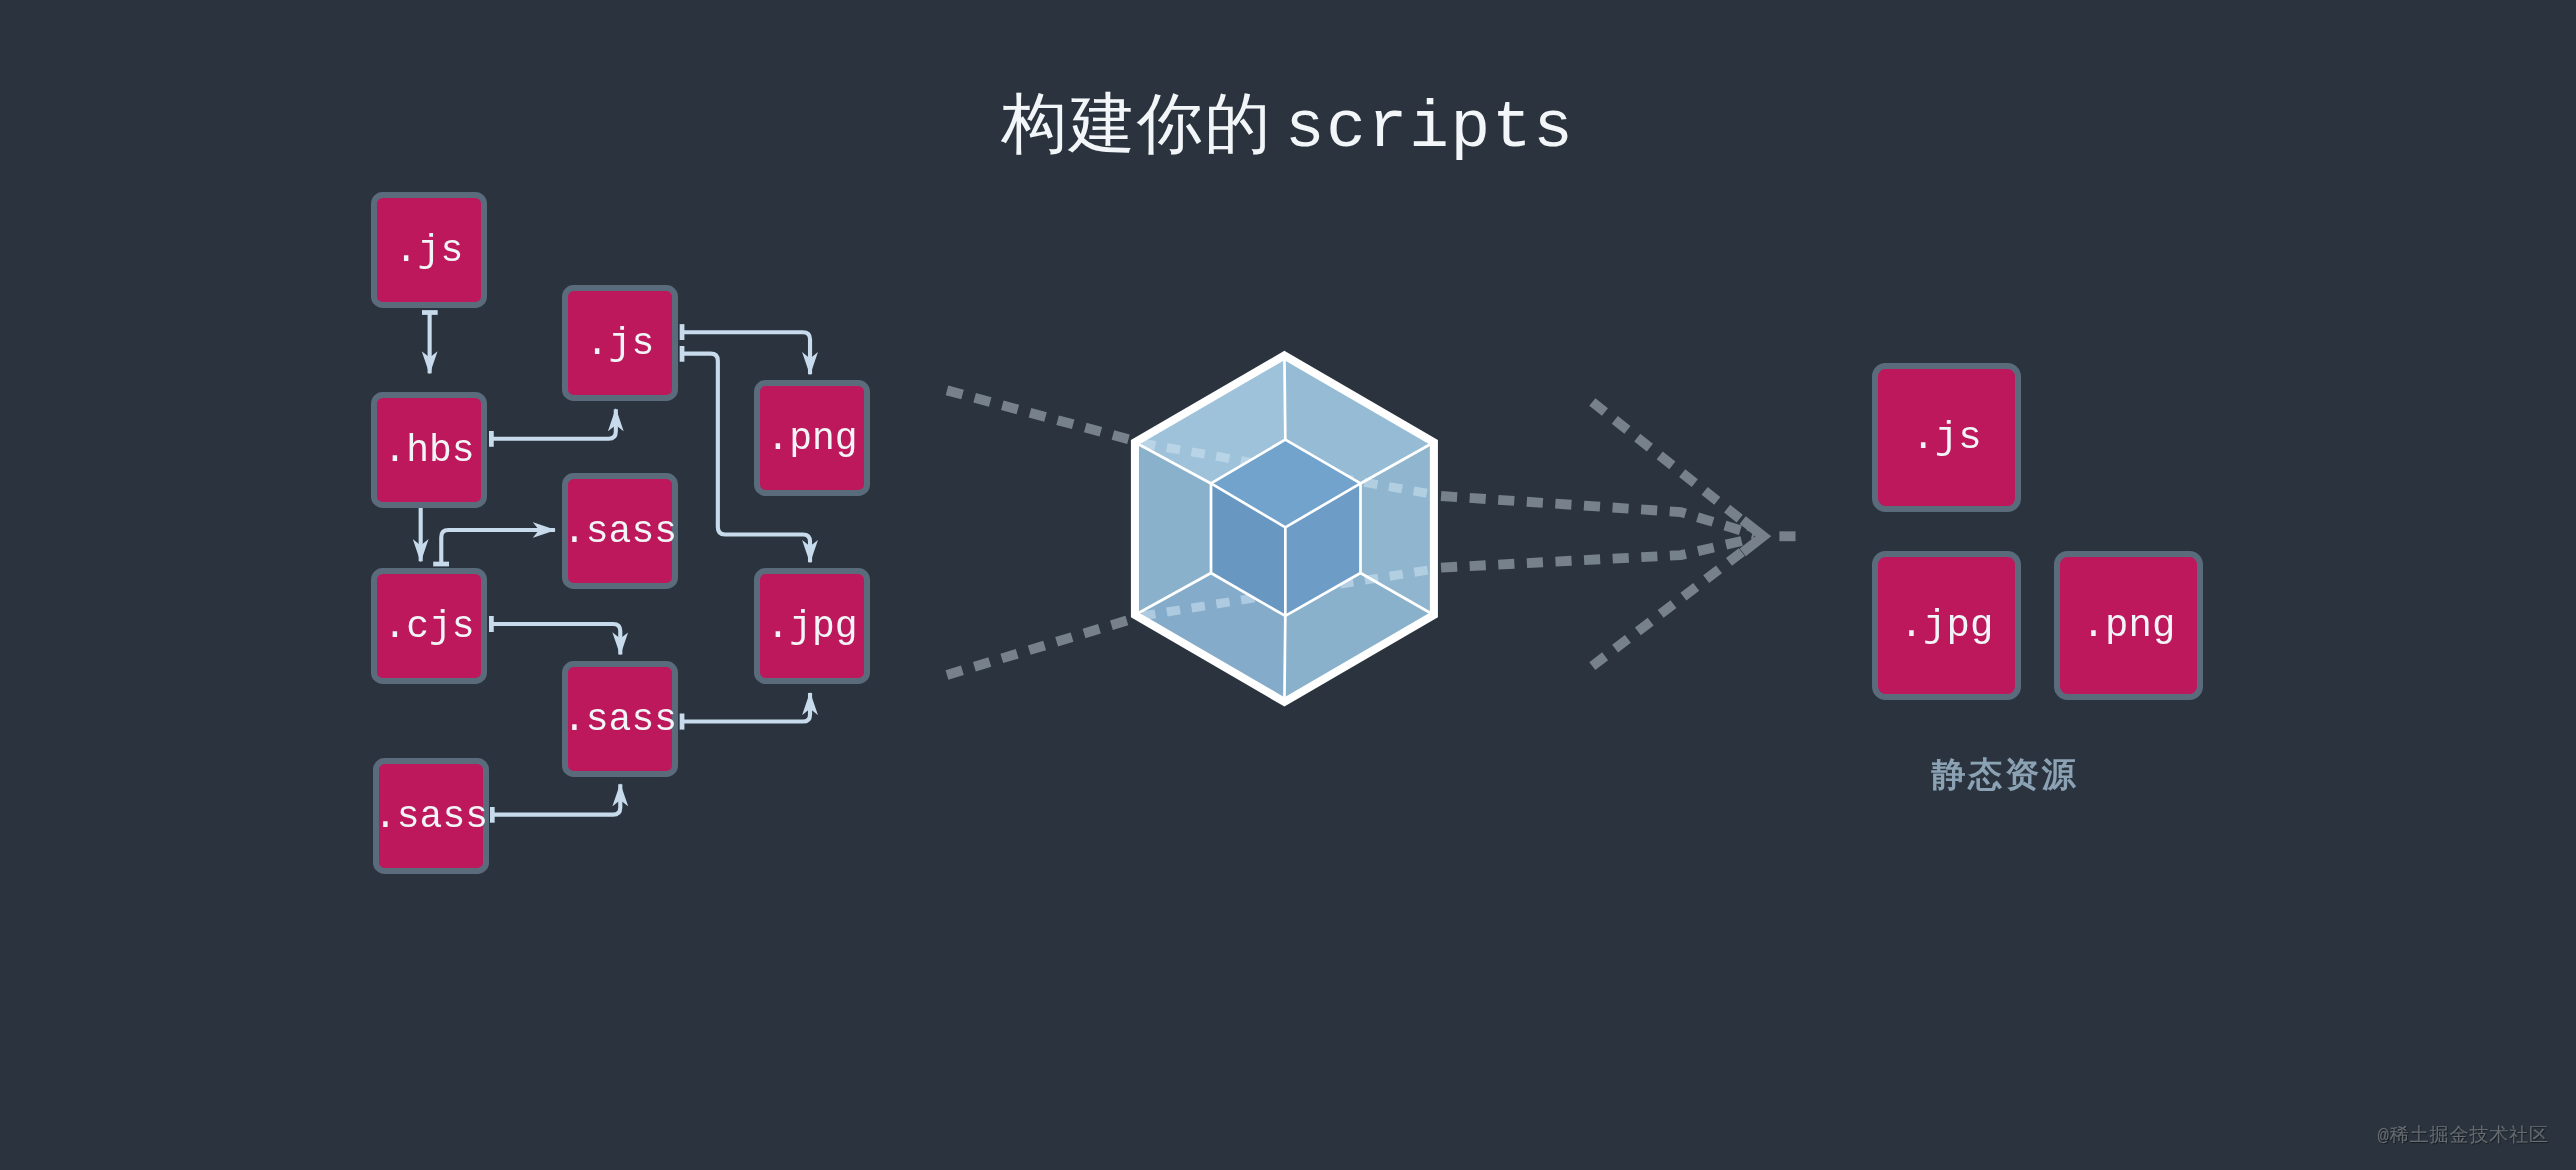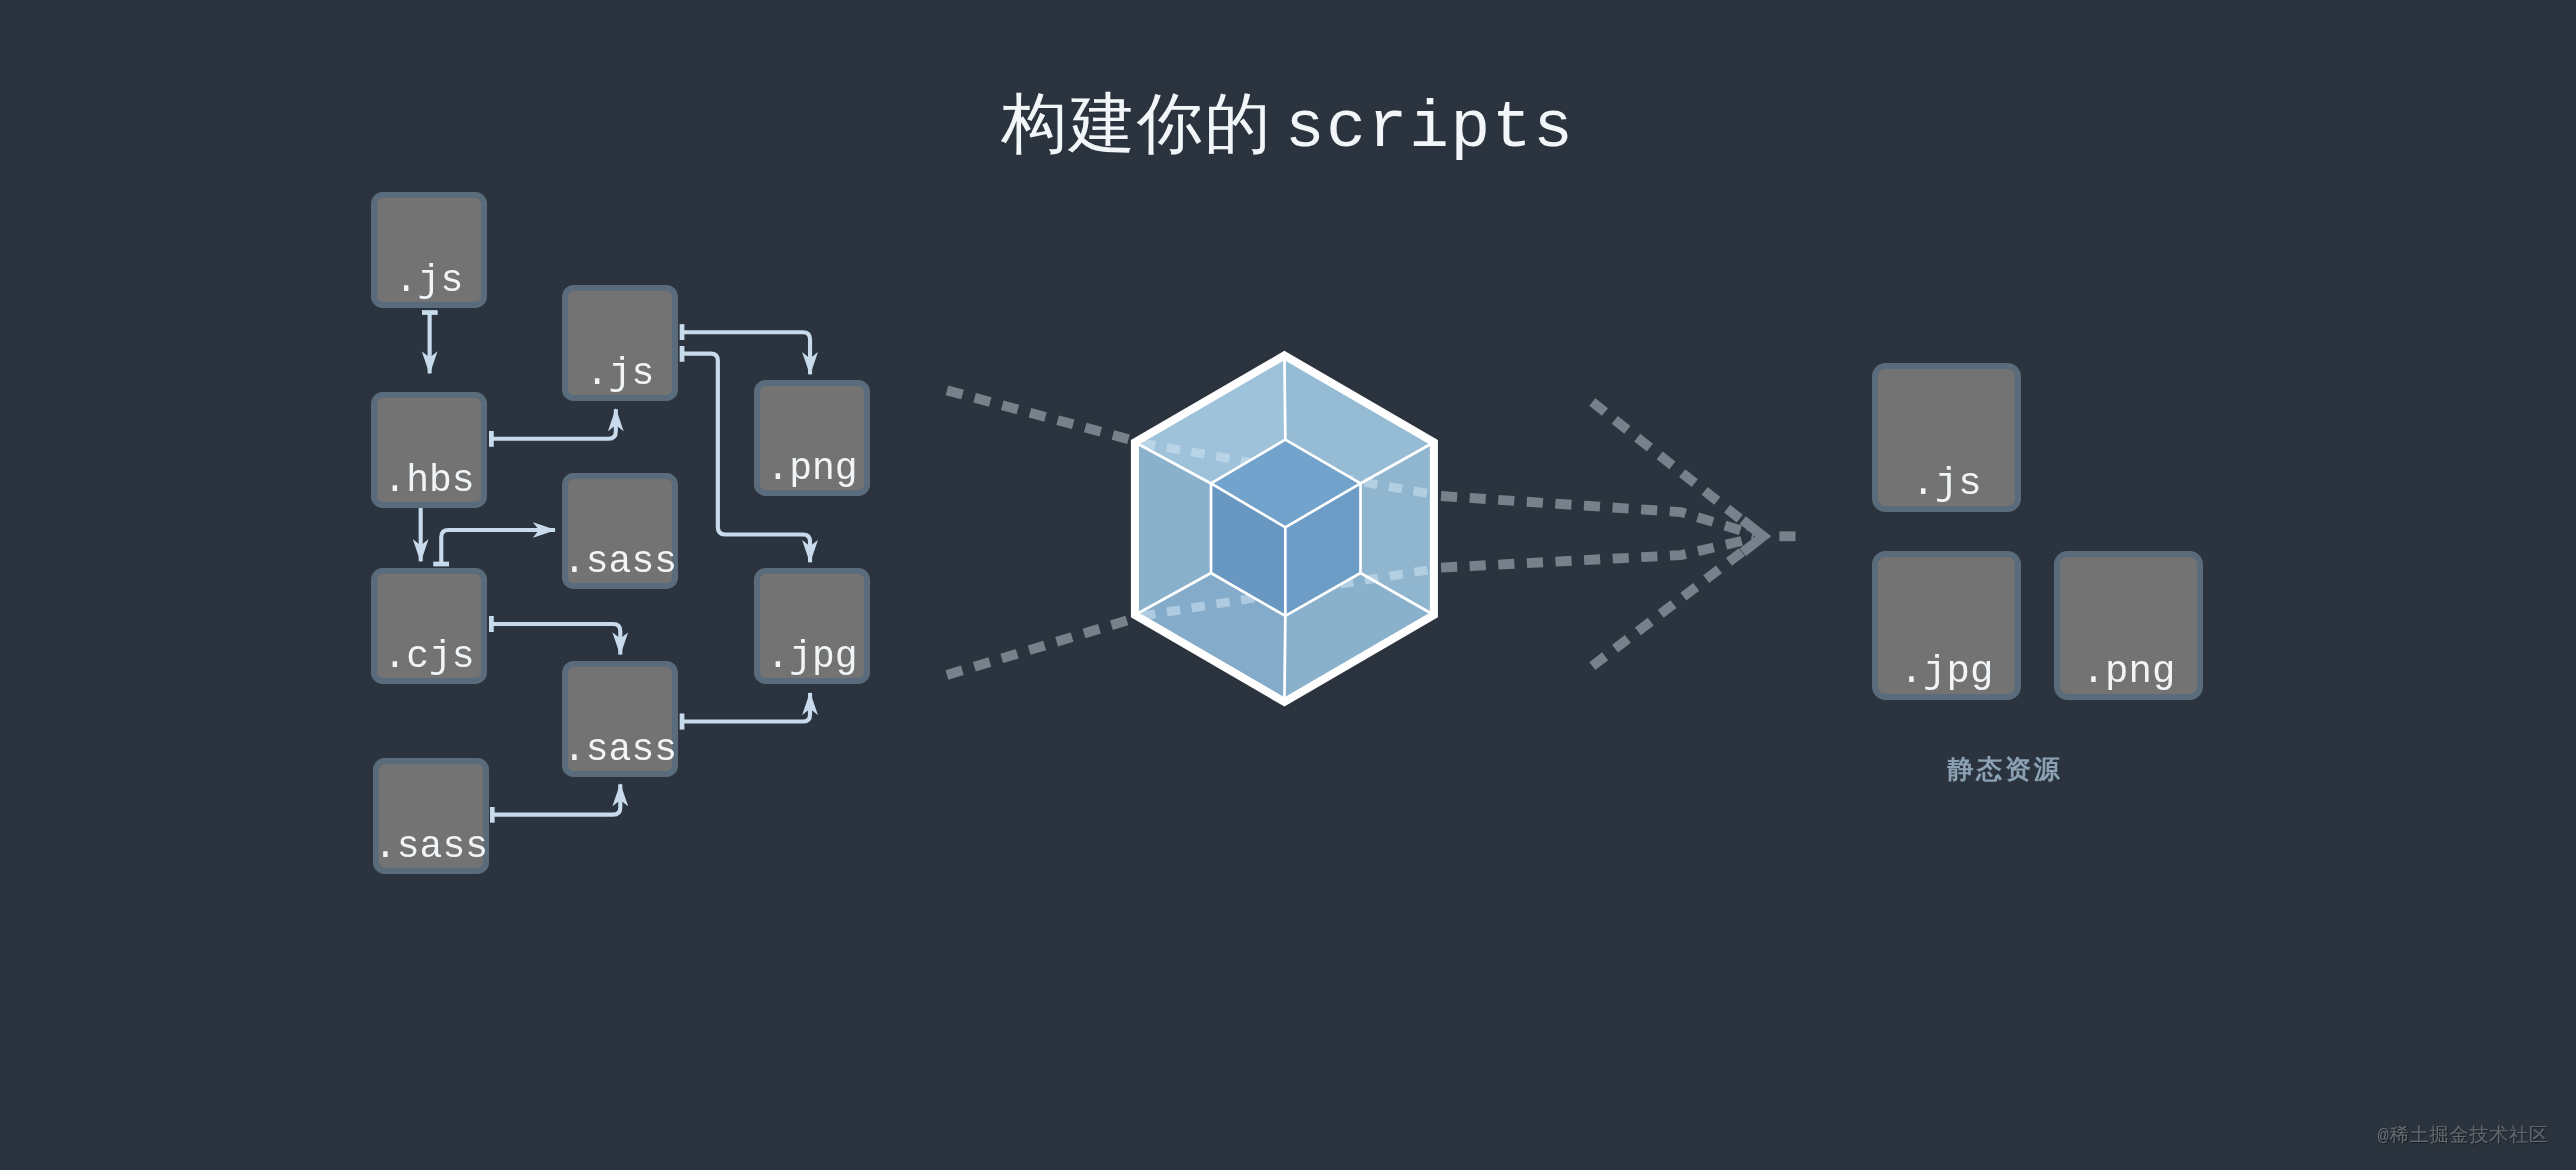--- a/index.html
+++ b/index.html
@@ -24,39 +24,39 @@
   }
   .title .latin { margin-left: 12.5px; font-weight: 400; }
   svg.overlay { position: absolute; left: 0; top: 0; }
   .node {
     position: absolute;
     width: 116px;
     height: 116px;
     box-sizing: border-box;
     border: 6.3px solid #5a6b7b;
     border-radius: 11.6px;
-    background: #737373;
+    background: #be185d;
     display: flex;
-    align-items: flex-end;
+    align-items: center;
     justify-content: center;
   }
   .node-lg { width: 149px; height: 149px; border-radius: 13.4px; }
   .node-label {
     color: #f2f5f7;
     font-size: 38px;
     font-weight: 400;
     white-space: nowrap;
   }
   .node-lg .node-label { font-size: 39px; }
   .caption {
     position: absolute;
     width: 286px;
     text-align: center;
     color: #8ba1b4;
-    font-size: 26px;
+    font-size: 34px;
     font-weight: 700;
     letter-spacing: 2.7px;
   }
   .watermark {
     position: absolute;
     right: 27px;
     bottom: 23px;
     font-size: 19px;
     color: rgba(255,255,255,0.30);
     text-shadow: 0.9px 0.9px 0.9px rgba(0,0,0,0.45);

